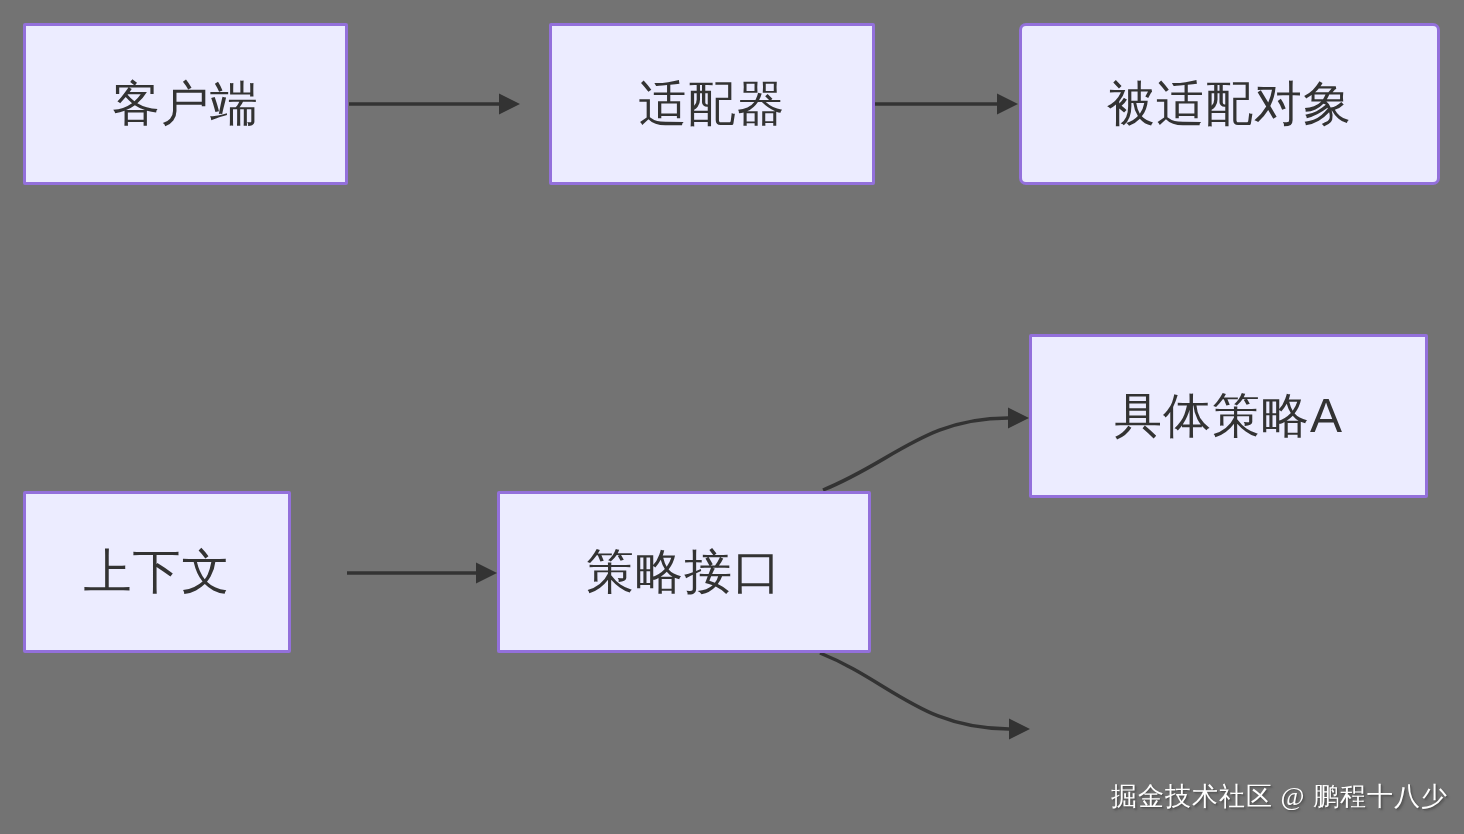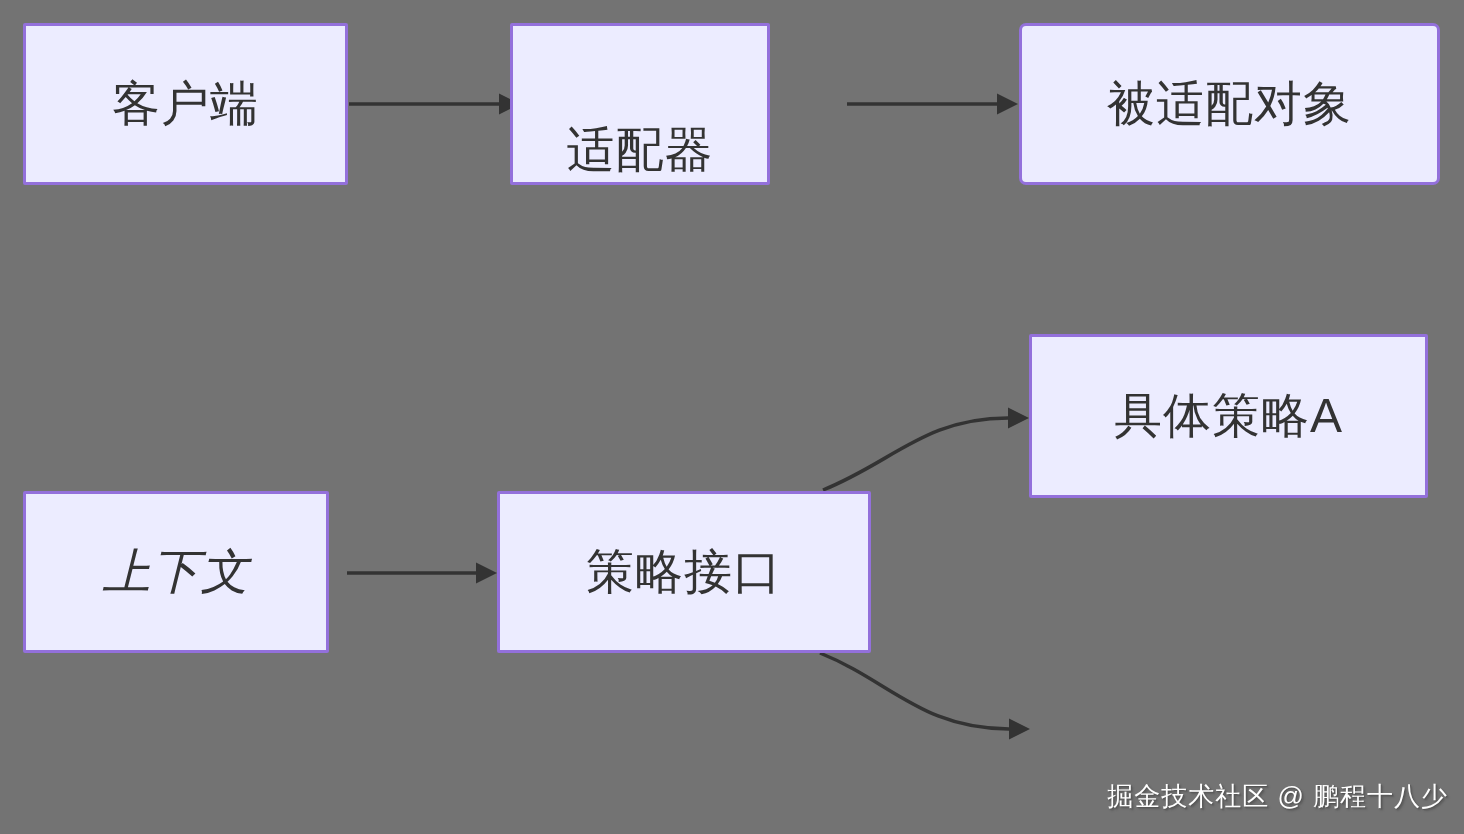--- a/index.html
+++ b/index.html
@@ -40,35 +40,36 @@
     border-radius: 2px;
     display: flex;
     align-items: center;
     justify-content: center;
     color: #333333;
     font-size: 48px;
     letter-spacing: 1px;
     white-space: nowrap;
   }
   #node-client             { left: 23px;   top: 23px;  width: 325px; height: 162px; }
-  #node-adapter            { left: 510px;  top: 23px;  width: 260px; height: 162px; align-items: flex-end; }
+  #node-adapter            { left: 549px;  top: 23px;  width: 326px; height: 162px; }
   #node-adaptee            { left: 1019px; top: 23px;  width: 421px; height: 162px; border-radius: 7px; }
-  #node-context            { left: 23px;   top: 491px; width: 306px; height: 162px; font-style: italic; }
+  #node-context            { left: 23px;   top: 491px; width: 268px; height: 162px; }
   #node-strategy-interface { left: 497px;  top: 491px; width: 374px; height: 162px; text-align: right; }
   #node-strategy-a         { left: 1029px; top: 334px; width: 399px; height: 164px; }
   #node-strategy-b         { left: 1030px; top: 646px; width: 398px; height: 165px; }
   .watermark {
     position: absolute;
     right: 16px;
     top: 779px;
     font-size: 26px;
     letter-spacing: 1px;
     color: #ffffff;
     text-shadow: 2px 2px 2px rgba(90, 90, 90, 0.95), 1px 1px 1px rgba(60, 60, 60, 0.6);
     white-space: nowrap;
+    font-family: Liberation Serif, serif;
   }
 </style>
 </head>
 <body>
 
 <div class="canvas">
 
   <svg class="edges" viewBox="0 0 1464 834" xmlns="http://www.w3.org/2000/svg">
     <g>
       <path class="edge-line" d="M349,104 H499"></path>

